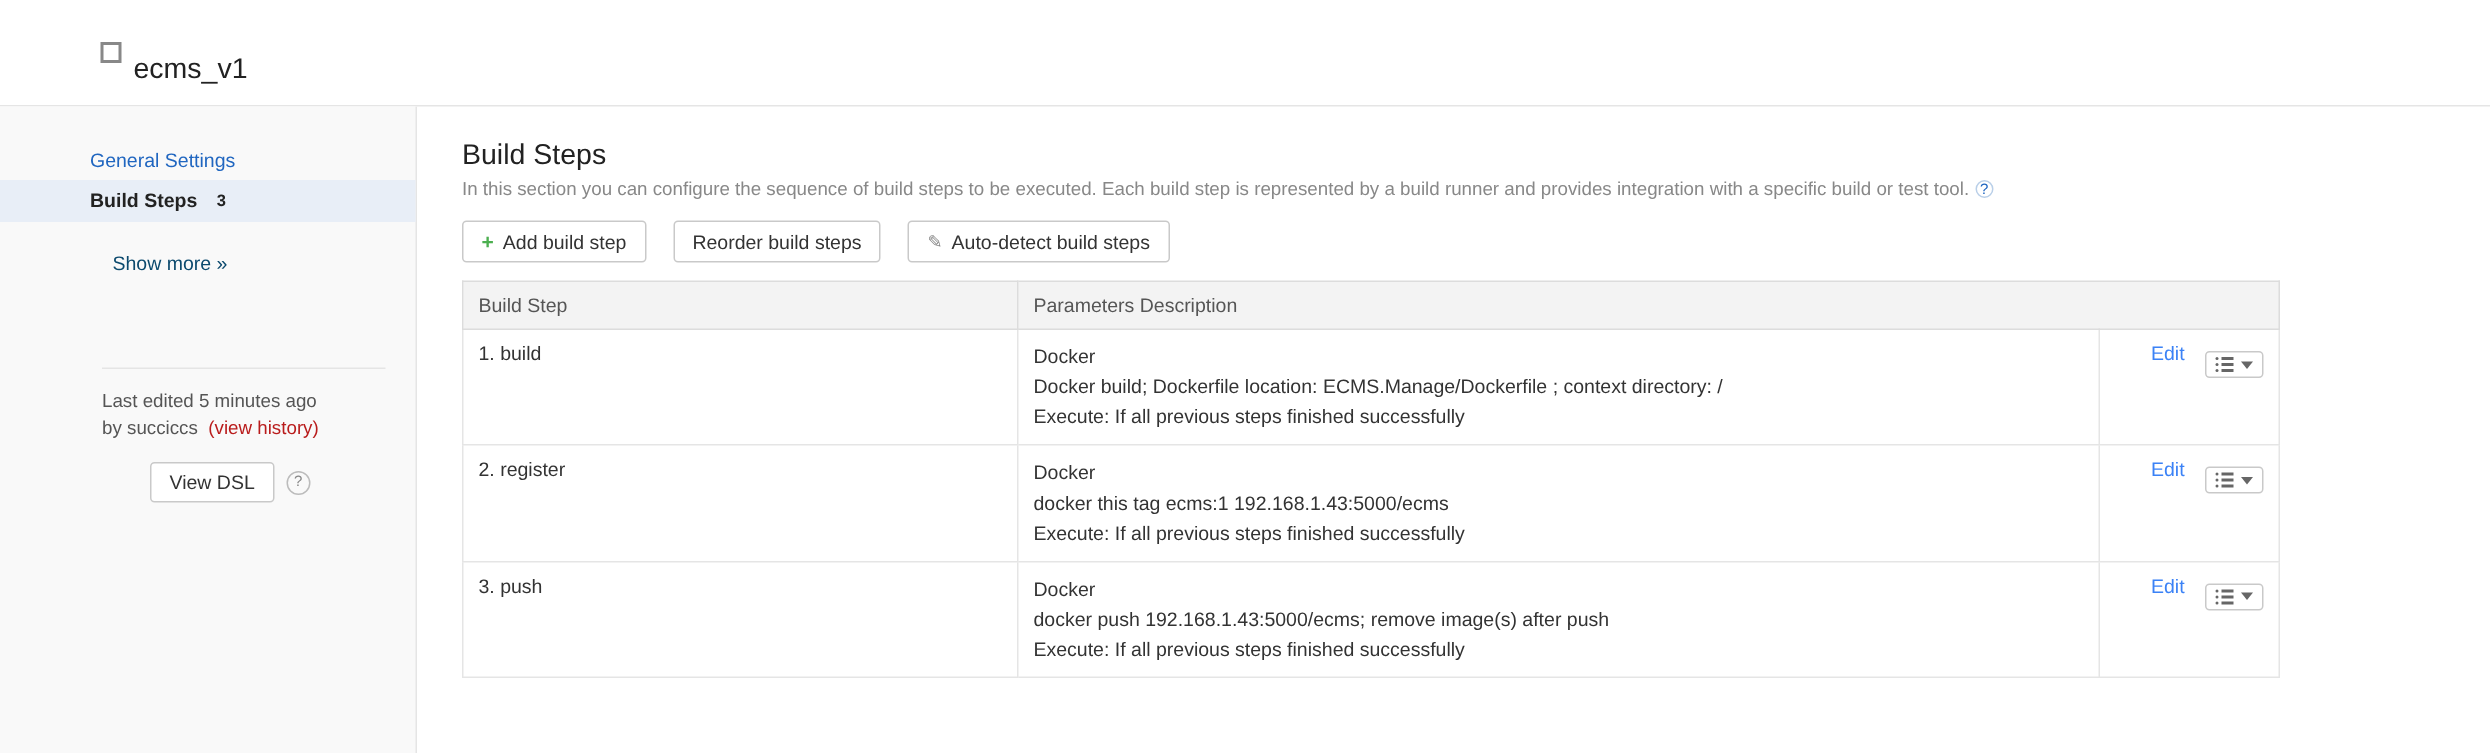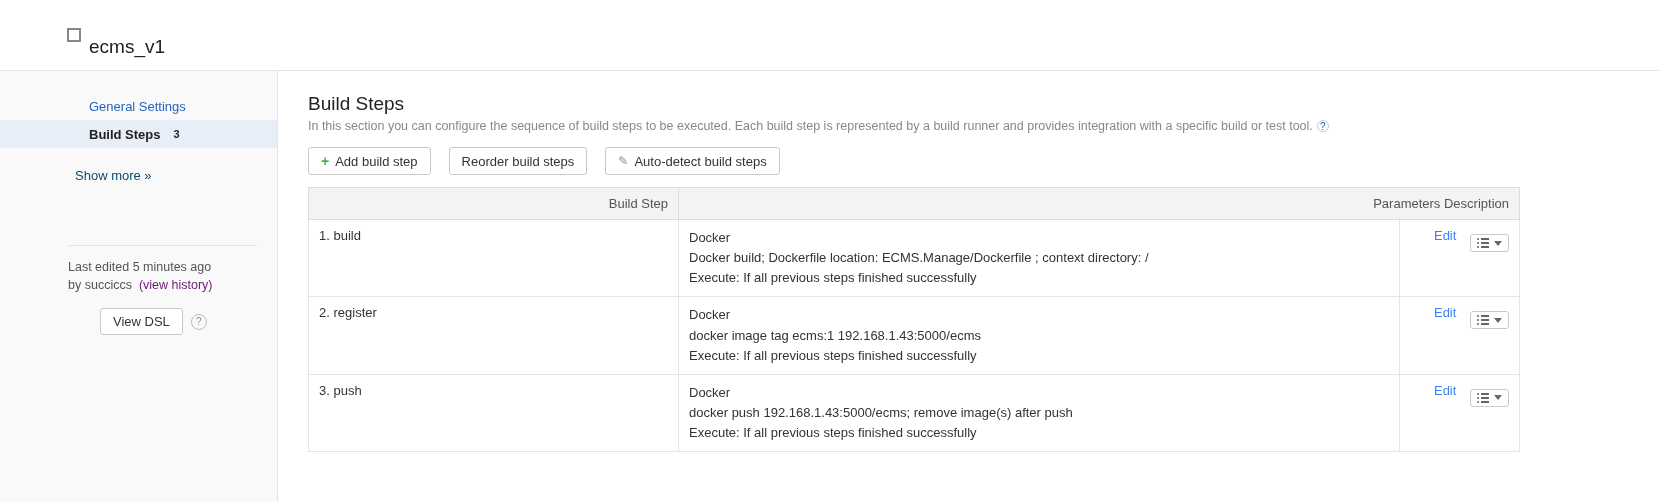--- a/index.html
+++ b/index.html
@@ -35,26 +35,26 @@
     align-items: stretch;
   }
   .sidebar {
     width: 278px;
     background: #f9f9f9;
     border-right: 1px solid #e5e5e5;
     min-height: 454px;
     padding-top: 22px;
   }
   .sidebar .nav-item {
-    padding: 6px 0 6px 89px;
+    padding: 6px 0 6px 60px;
     font-size: 13px;
     color: #2066c0;
     cursor: pointer;
     display: flex;
-    align-items: flex-end;
+    align-items: flex-start;
     gap: 8px;
   }
   .sidebar .nav-item.active {
     background: #e8eef7;
     color: #222;
     font-weight: 600;
   }
   .sidebar .nav-item .badge {
     background: #d0d9e6;
     color: #4b5a6e;
@@ -81,21 +81,21 @@
     margin-top: 14px;
   }
   .sidebar .meta {
     margin: 56px 20px 0 68px;
     border-top: 1px solid #e5e5e5;
     padding-top: 12px;
     font-size: 12.5px;
     line-height: 1.45;
     color: #555;
   }
-  .sidebar .meta .link { color: #701a75; cursor: pointer; }
+  .sidebar .meta .link { color: #b91c1c; cursor: pointer; }
   .sidebar .dsl-row {
     margin: 14px 0 0 68px;
     display: flex;
     align-items: center;
     gap: 8px;
     padding-left: 32px;
   }
   .btn {
     background: #fff;
     border: 1px solid #c9c9c9;
@@ -158,21 +158,21 @@
   .plus-icon { color: #4caf50; font-weight: 700; font-size: 14px; }
   .wand-icon { color: #888; font-size: 12px; }
 
   table {
     width: 100%;
     border-collapse: collapse;
     border: 1px solid #dcdcdc;
     font-size: 13px;
   }
   thead th {
-    text-align: right;
+    text-align: left;
     font-weight: 400;
     color: #555;
     background: #f3f3f3;
     border: 1px solid #dcdcdc;
     padding: 8px 10px;
   }
   tbody td {
     border: 1px solid #e5e5e5;
     padding: 8px 10px;
     vertical-align: top;
@@ -298,21 +298,21 @@
                   </span>
               </span>
               <span class="caret"></span>
             </span>
           </td>
         </tr>
         <tr>
           <td>2. register</td>
           <td>
             <div class="param-line">Docker</div>
-            <div class="param-line">docker image tag ecms:1 192.168.1.43:5000/ecms</div>
+            <div class="param-line">docker this tag ecms:1 192.168.1.43:5000/ecms</div>
             <div class="param-line">Execute: If all previous steps finished successfully</div>
           </td>
           <td class="col-actions">
             <span class="edit-link">Edit</span>
             <span class="menu-btn">
               <span class="menu-lines">
                 <span>
                     <span class="dot"></span>
                     <span class="bar"></span>
                   </span>

